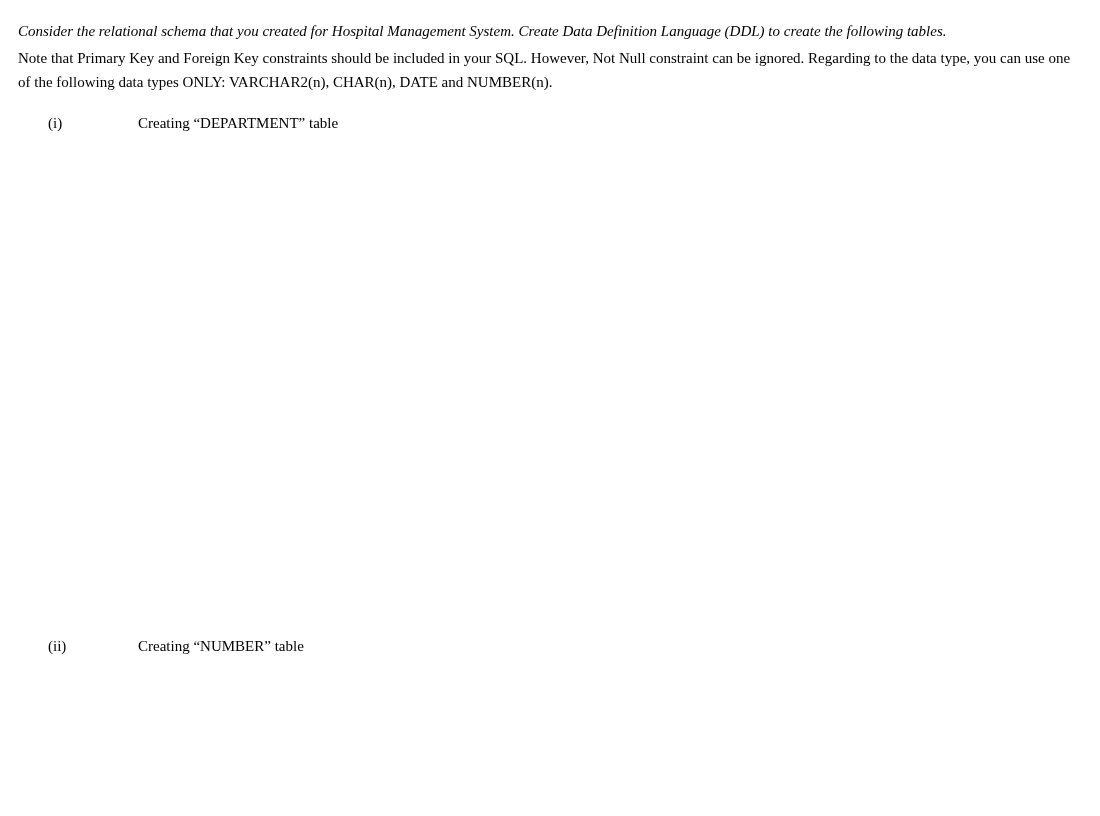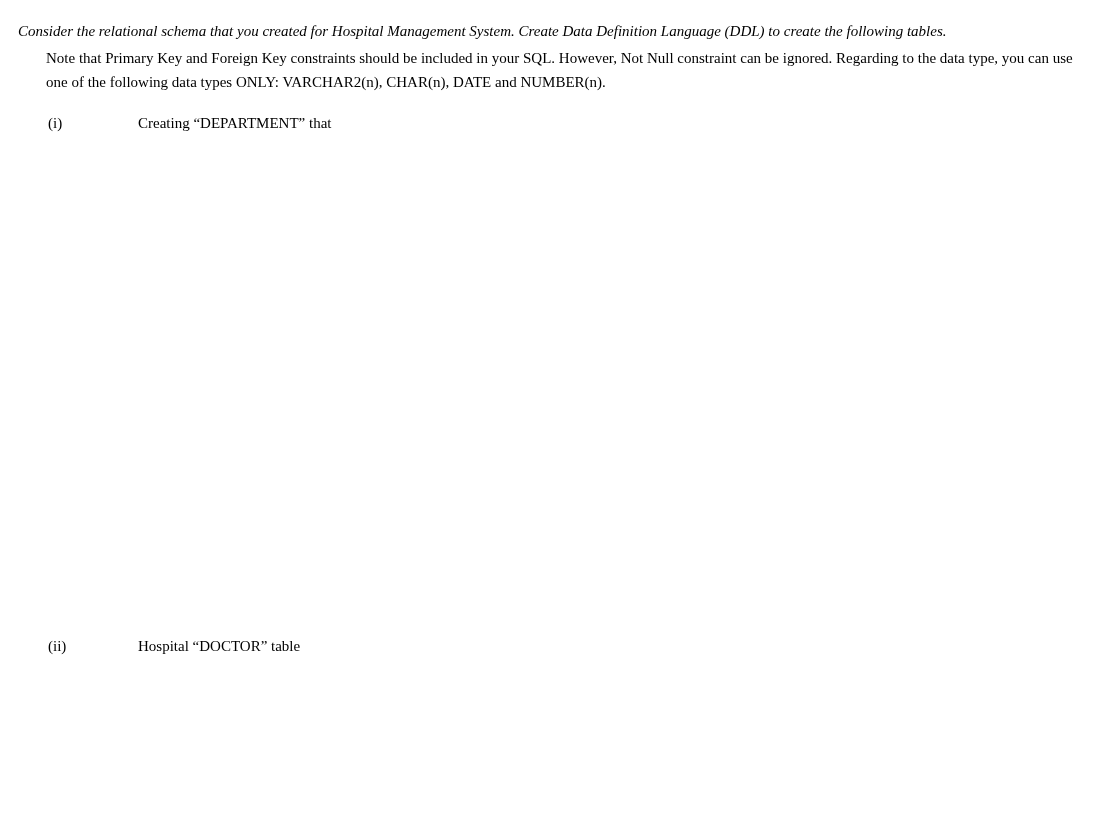--- a/index.html
+++ b/index.html
@@ -20,21 +20,20 @@
 
     .intro-paragraph {
       line-height: 1.55;
       margin-bottom: 4px;
       font-style: italic;
     }
 
     .note-paragraph {
       line-height: 1.55;
       margin-bottom: 18px;
-      margin-left: 28px;
     }
 
     .question-item {
       display: flex;
       flex-direction: row;
       margin-bottom: 0;
       padding-left: 30px;
       margin-top: 10px;
     }
 
@@ -55,21 +54,21 @@
   </style>
 </head>
 <body>
 
 <p class="intro-paragraph">Consider the relational schema that you created for Hospital Management System. Create Data Definition Language (DDL) to create the following tables.</p>
 
 <p class="note-paragraph">Note that Primary Key and Foreign Key constraints should be included in your SQL. However, Not Null constraint can be ignored. Regarding to the data type, you can use one of the following data types ONLY: VARCHAR2(n), CHAR(n), DATE and NUMBER(n).</p>
 
 <div class="question-item">
   <span class="question-label">(i)</span>
-  <span class="question-text">Creating “DEPARTMENT” that</span>
+  <span class="question-text">Creating “DEPARTMENT” table</span>
 </div>
 
 <div class="spacer"></div>
 
 <div class="question-item">
   <span class="question-label">(ii)</span>
-  <span class="question-text">Hospital “DOCTOR” table</span>
+  <span class="question-text">Creating “NUMBER” table</span>
 </div>
 
 </body></html>

